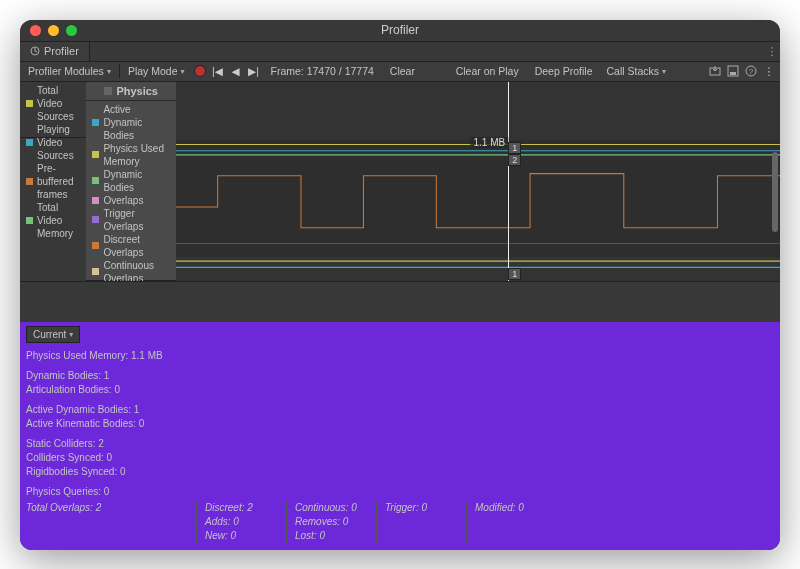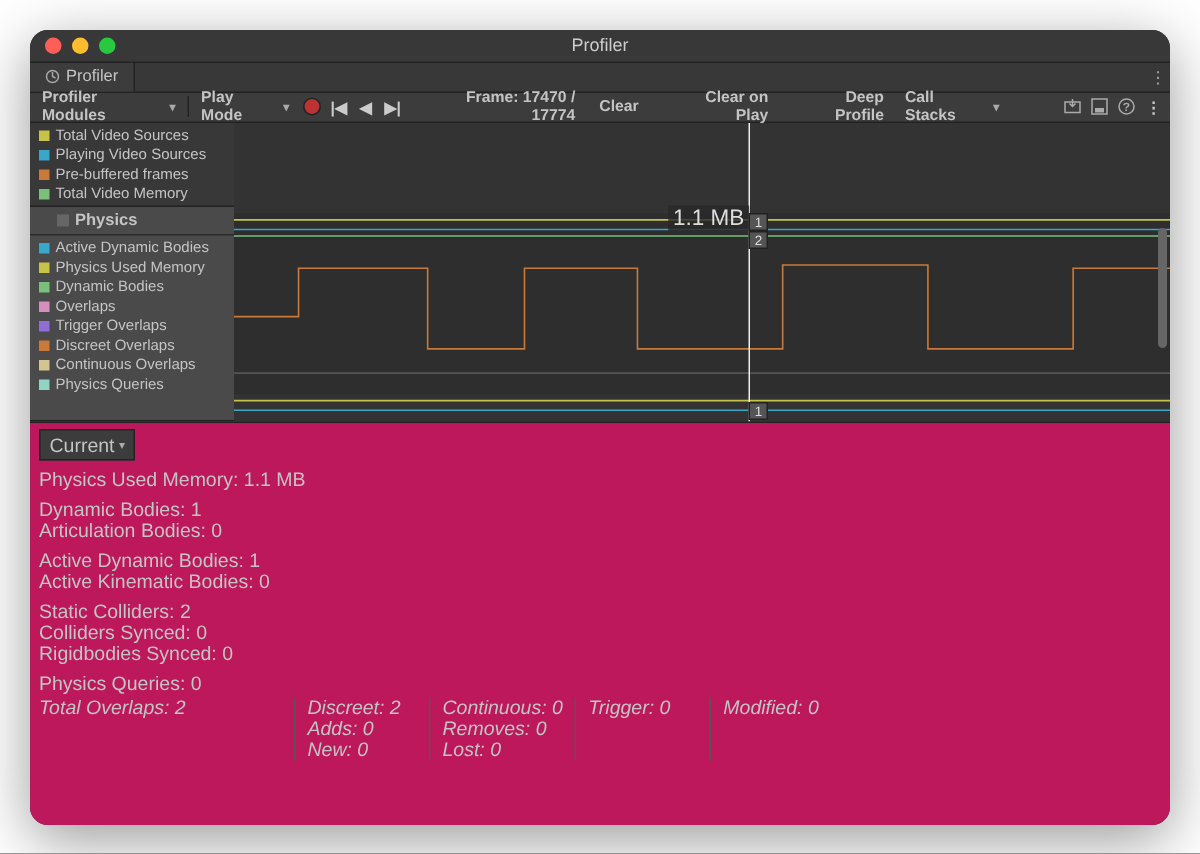--- a/index.html
+++ b/index.html
@@ -10,44 +10,44 @@
   .dot { width: 11px; height: 11px; border-radius: 50%; }
   .dot.red { background: #ff5f57; }
   .dot.yellow { background: #febc2e; }
   .dot.green { background: #28c840; }
   .titlebar-title { position: absolute; left: 0; right: 0; text-align: center; font-size: 12px; color: #ccc; pointer-events: none; }
   .tabrow { height: 20px; background: #383838; display: flex; align-items: stretch; border-bottom: 1px solid #222; }
   .tab { background: #3c3c3c; padding: 3px 10px; font-size: 11px; display: flex; align-items: center; gap: 4px; border-right: 1px solid #222; }
   .tab .ico { width: 10px; height: 10px; }
   .tabrow-spacer { flex: 1; }
   .tabrow .menu-dots { width: 16px; display: flex; align-items: center; justify-content: center; color: #aaa; }
-  .toolbar { height: 20px; background: #3c3c3c; border-bottom: 1px solid #222; display: flex; align-items: center; padding: 0 4px; gap: 4px; font-size: 10.5px; color: #c4c4c4; font-weight: bold; }
+  .toolbar { height: 20px; background: #3c3c3c; border-bottom: 1px solid #222; display: flex; align-items: center; padding: 0 4px; gap: 4px; font-size: 10.5px; color: #c4c4c4; }
   .toolbar .dd { display: flex; align-items: center; gap: 3px; padding: 0 4px; cursor: pointer; }
   .toolbar .dd::after { content: "▾"; font-size: 8px; color: #aaa; }
   .toolbar .rec { width: 12px; height: 12px; border-radius: 50%; background: #b33; border: 1px solid #222; }
   .toolbar .iconbtn { width: 14px; height: 14px; display: flex; align-items: center; justify-content: center; color: #ccc; cursor: pointer; }
   .toolbar .sep { width: 1px; height: 14px; background: #222; }
   .toolbar .txtbtn { padding: 0 6px; cursor: pointer; text-align: right; }
   .toolbar-spacer { flex: 1; }
   .content { flex: 1; display: flex; flex-direction: column; overflow: hidden; }
   .charts { height: 200px; display: flex; border-bottom: 1px solid #222; }
-  .legend-col { width: 136px; background: #383838; display: flex; flex-direction: column; overflow: hidden; }
+  .legend-col { width: 156px; background: #383838; display: flex; flex-direction: row; overflow: hidden; }
   .module-block { border-bottom: 1px solid #222; }
   .module-block.selected { background: #4a4a4a; }
   .module-header { padding: 3px 18px; font-size: 11px; font-weight: bold; display: flex; align-items: center; gap: 4px; border-bottom: 1px solid #2a2a2a; }
   .module-header .sq { width: 8px; height: 8px; background: #666; }
   .legend-list { padding: 2px 6px 4px 6px; }
   .legend-item { display: flex; align-items: center; gap: 4px; font-size: 10px; line-height: 13px; }
   .legend-item .sw { width: 7px; height: 7px; flex-shrink: 0; }
   .chart-col { flex: 1; background: #333; position: relative; overflow: hidden; }
   .chart-col svg { position: absolute; inset: 0; }
   .playhead { position: absolute; top: 0; bottom: 0; width: 1px; background: #eee; left: 55%; }
-  .play-label { position: absolute; left: 55%; transform: translateX(-100%); background: rgba(40,40,40,0.8); padding: 0 3px; font-size: 15px; color: #ddd; }
+  .play-label { position: absolute; left: 55%; transform: translateX(-100%); background: rgba(40,40,40,0.8); padding: 0 3px; font-size: 10px; color: #ddd; }
   .play-badge { position: absolute; left: 55%; background: #555; color: #ddd; font-size: 9px; padding: 0 3px; border: 1px solid #222; }
-  .details { flex: 1; background: #be185d; padding: 4px 6px; overflow: auto; font-size: 13px; color: #c4c4c4; }
+  .details { flex: 1; background: #6d28d9; padding: 4px 6px; overflow: auto; font-size: 10px; color: #c4c4c4; margin-top: 40px; }
   .details .dd2 { display: inline-flex; align-items: center; gap: 3px; padding: 2px 6px; background: #3c3c3c; border: 1px solid #222; cursor: pointer; }
   .details .dd2::after { content: "▾"; font-size: 8px; color: #aaa; }
   .stats-block { margin-top: 6px; }
   .stats-block .line { line-height: 14px; }
   .cols { display: flex; gap: 0; margin-top: 2px; }
   .cols .col { border-left: 1px solid #555; padding: 0 8px; min-width: 90px; }
   .cols .col:first-child { border-left: none; padding-left: 0; min-width: 170px; }
   .cols .col .line { line-height: 14px; font-style: italic; }
   .scrollbar-right { position: absolute; right: 2px; top: 70px; width: 6px; height: 80px; background: #666; border-radius: 3px; }
 </style>

